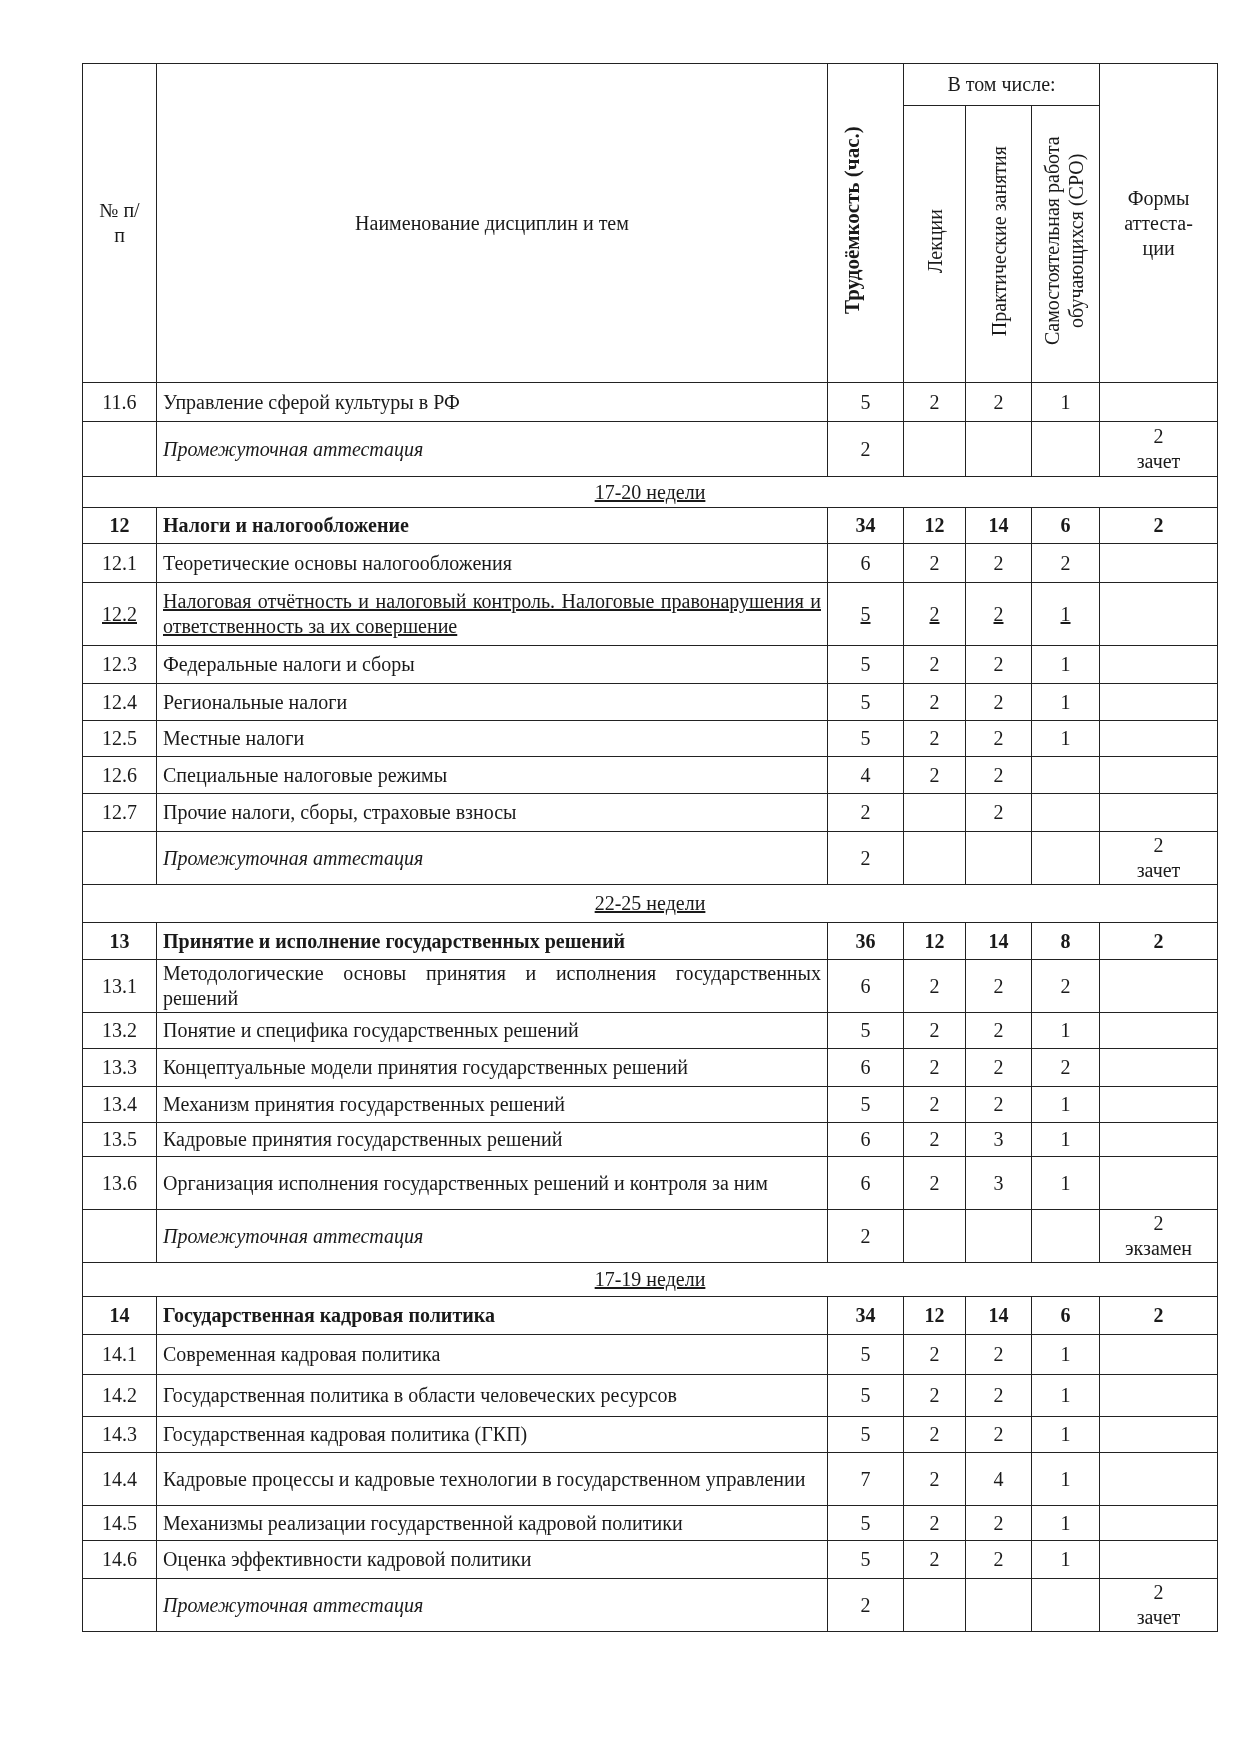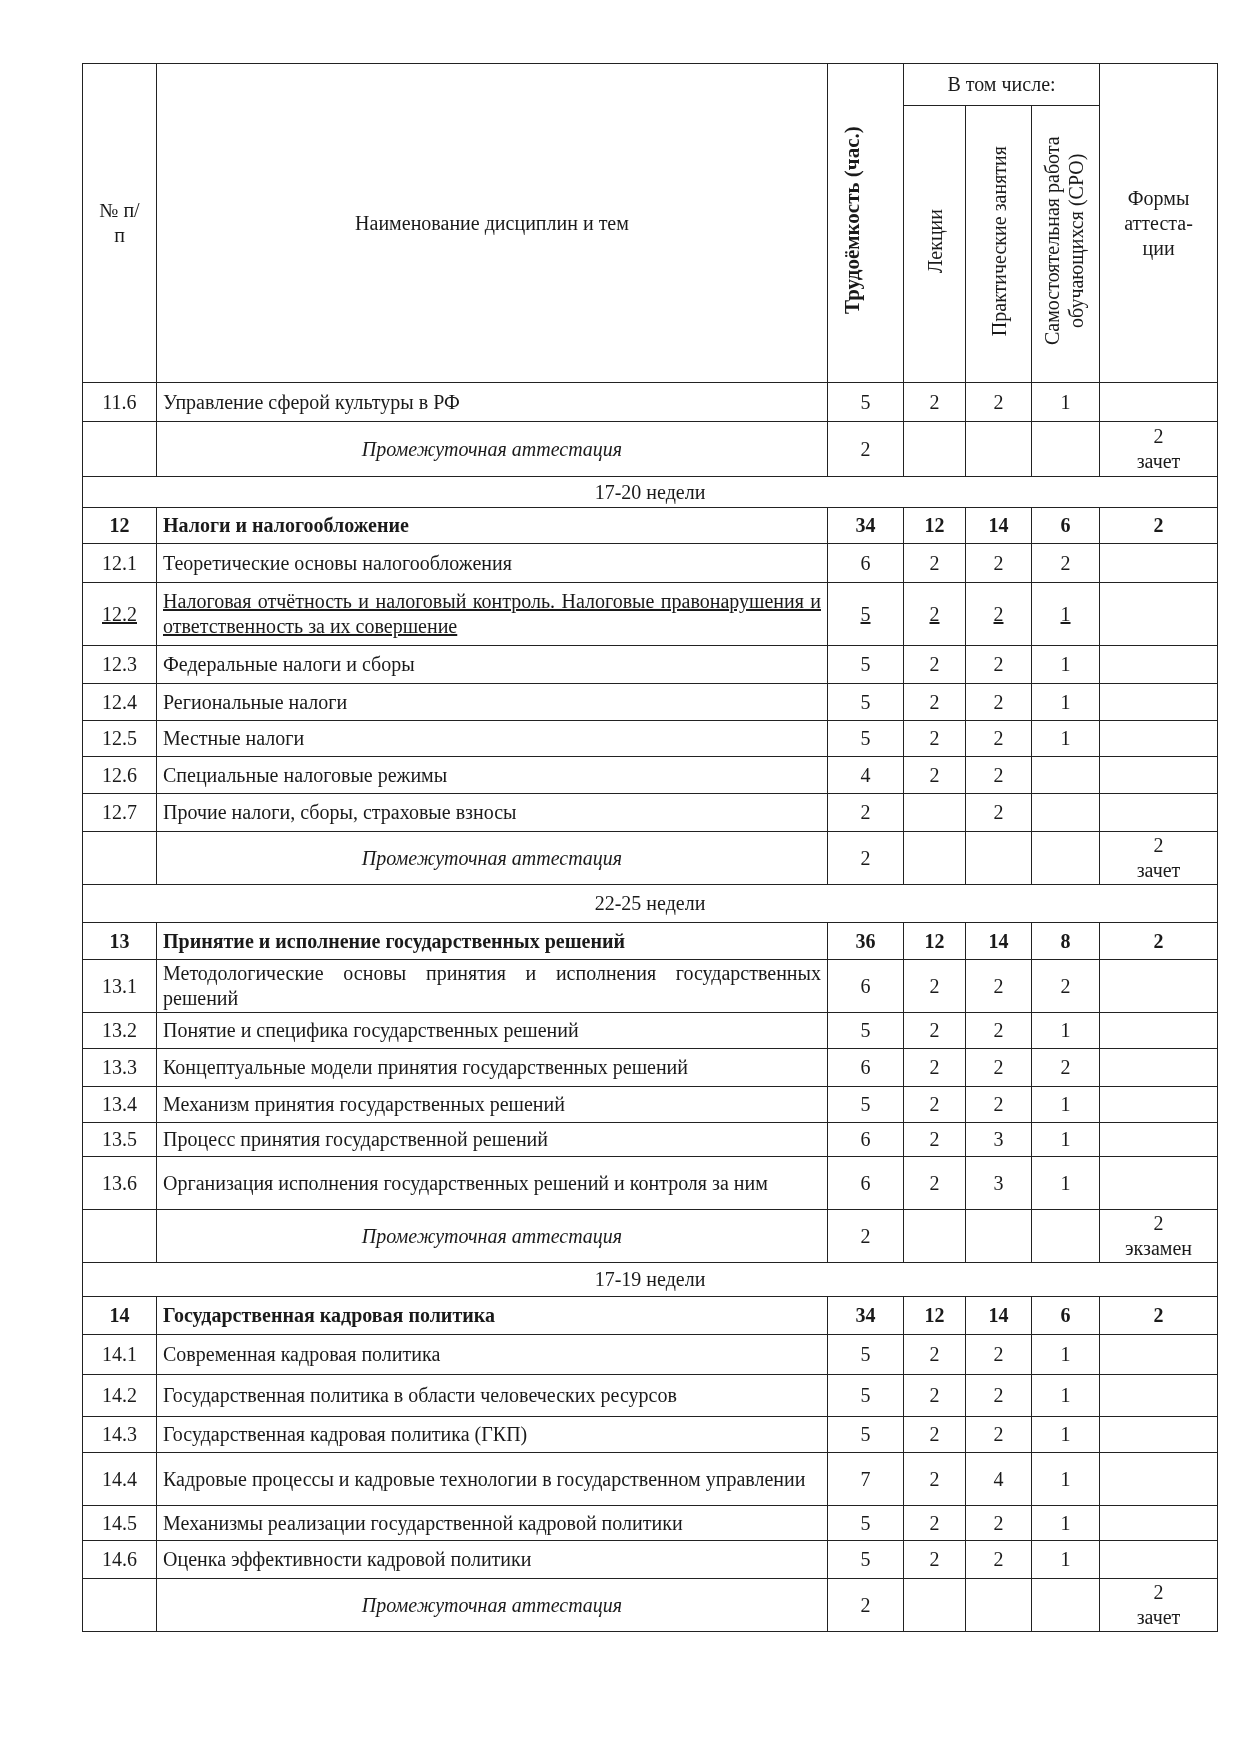--- a/index.html
+++ b/index.html
@@ -6,30 +6,30 @@
   body { width: 1240px; height: 1754px; position: relative; overflow: hidden;
          font-family: "Liberation Serif", "DejaVu Serif", serif; color: #1a1a1a; }
   table.curriculum { position: absolute; left: 82px; top: 63px; border-collapse: collapse;
          table-layout: fixed; width: 1135px; }
   table.curriculum td, table.curriculum th { border: 1.5px solid #222; padding: 0 6px;
          vertical-align: middle; font-size: 20px; line-height: 25px; font-weight: normal; }
   .c-num { text-align: center; }
   .c-name { text-align: left; }
   .c-val { text-align: center; }
   .bold { font-weight: bold !important; }
-  .ital { font-style: italic; text-align: center; }
+  .ital { font-style: italic; }
   .justify { text-align: justify; text-align-last: left; }
   th.hdr-num { font-size: 20px; text-align: center; }
   th.hdr-name { font-size: 20px; font-weight: bold; text-align: center; }
   th.hdr-group { font-weight: bold; font-size: 21px; text-align: center; height: 40px; }
   th.hdr-forms { font-weight: bold; font-size: 21px; text-align: center; line-height: 26px; }
   .vert { writing-mode: vertical-rl; transform: rotate(180deg); display: inline-block;
           text-align: center; line-height: 24px; }
   .vert.b { font-weight: bold; font-size: 21px; }
-  .week-row td { text-align: center; font-weight: bold; }
+  .week-row td { text-align: center; font-weight: bold; text-decoration: underline; }
   .att-val { line-height: 22px; }
 </style>
 </head>
 <body>
 
 <table class="curriculum">
   <colgroup>
     <col style="width:74px">
     <col style="width:671px">
     <col style="width:76px">
@@ -216,21 +216,21 @@
         <td class="c-num">13.4</td>
         <td class="c-name">Механизм принятия государственных решений</td>
         <td class="c-val">5</td>
         <td class="c-val">2</td>
         <td class="c-val">2</td>
         <td class="c-val">1</td>
         <td class="c-val"></td>
       </tr>
       <tr style="height: 34px;">
         <td class="c-num">13.5</td>
-        <td class="c-name">Процесс принятия государственной решений</td>
+        <td class="c-name">Кадровые принятия государственных решений</td>
         <td class="c-val">6</td>
         <td class="c-val">2</td>
         <td class="c-val">3</td>
         <td class="c-val">1</td>
         <td class="c-val"></td>
       </tr>
       <tr style="height: 53px;">
         <td class="c-num">13.6</td>
         <td class="c-name justify">Организация исполнения государственных решений и контроля за ним</td>
         <td class="c-val">6</td>

